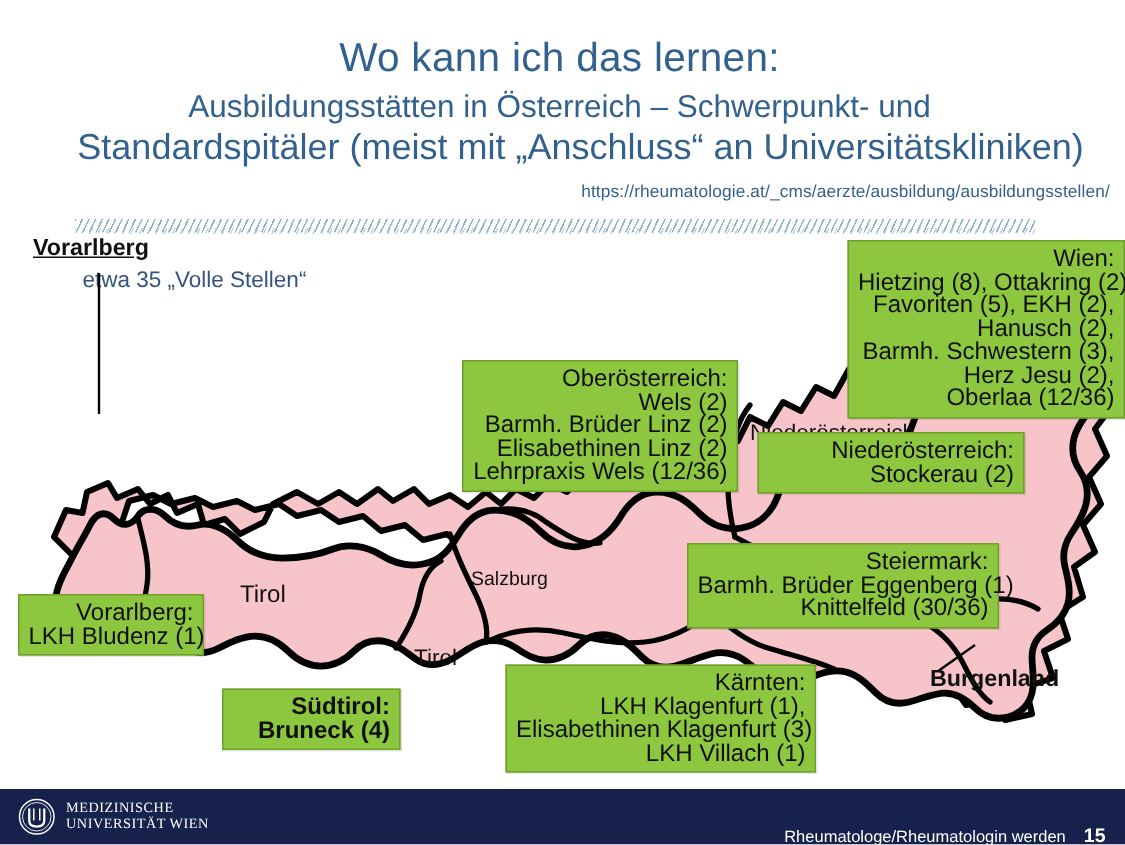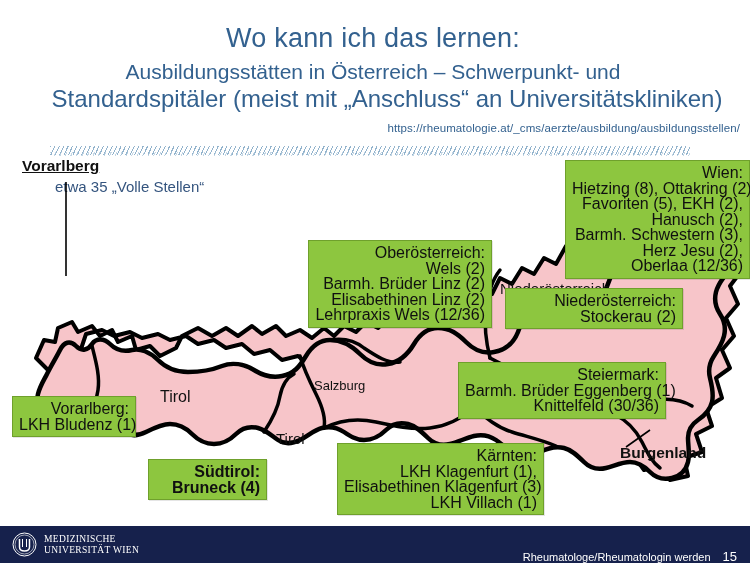--- a/index.html
+++ b/index.html
@@ -76,21 +76,21 @@
     position:absolute;left:0;bottom:0;width:750px;height:37px;
     background:#16214C;
   }
   .logo{position:absolute;left:12px;top:6px;display:flex;align-items:center;gap:7px;}
   .logo-mark{width:25px;height:25px;}
   .logo-text{color:#fff;font-family:"Liberation Serif",serif;font-size:9.5px;line-height:11px;letter-spacing:.35px;}
   .footer-right{
     position:absolute;right:13px;top:11px;color:#fff;font-size:11px;
     display:flex;align-items:baseline;gap:12px;margin-top:12px;
   }
-  .footer-right .pg{font-weight:normal;font-size:13px;text-align:center;}
+  .footer-right .pg{font-weight:bold;font-size:13px;text-align:center;}
 </style>
 </head>
 <body>
 
 <div class="slide">
 
   <div class="title-block">
     <div class="title-line1">Wo kann ich das lernen:</div>
     <div class="title-line2">Ausbildungsstätten in Österreich – Schwerpunkt- und</div>
     <div class="title-line3">Standardspitäler (meist mit „Anschluss“ an Universitätskliniken)</div>

